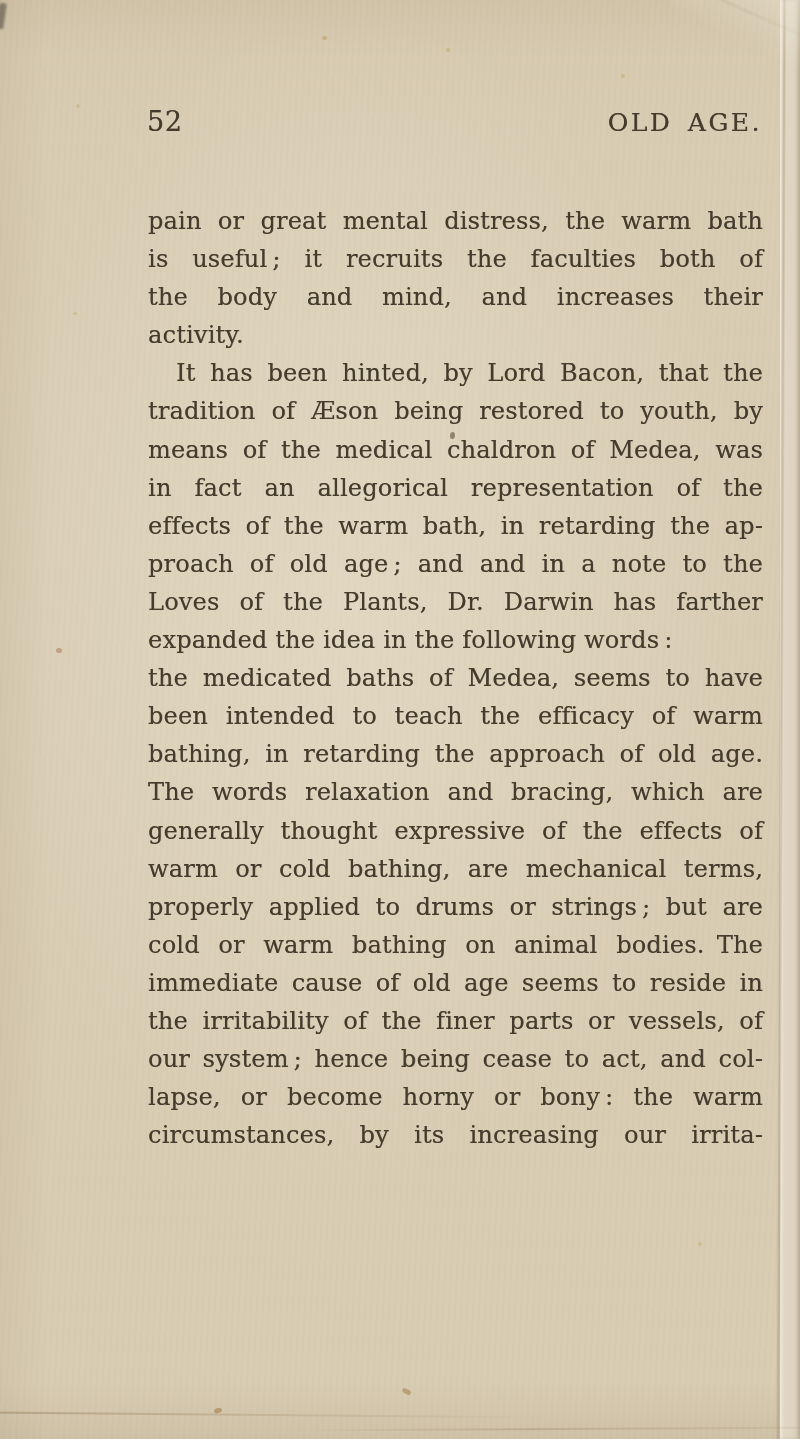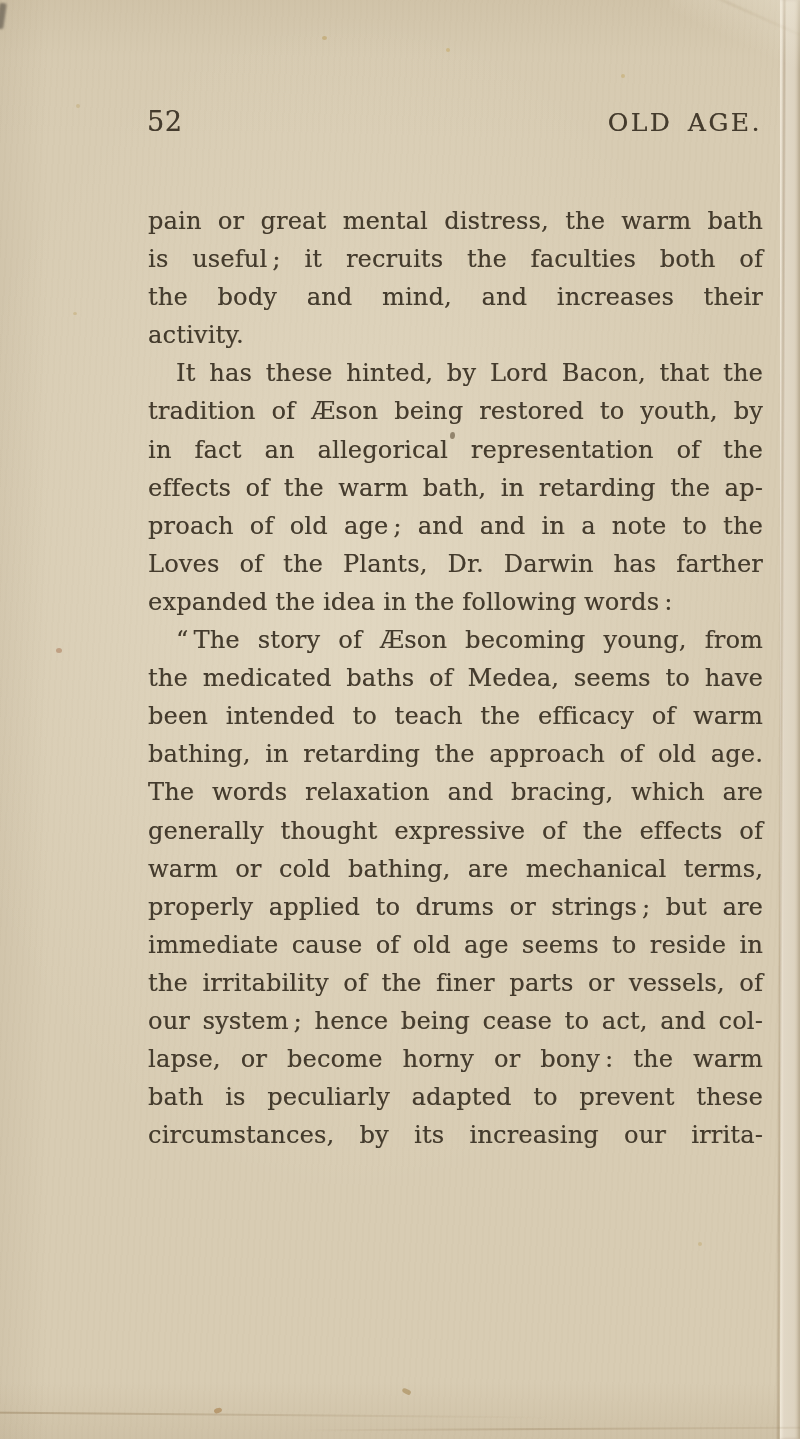--- a/index.html
+++ b/index.html
@@ -116,36 +116,36 @@
   <header class="running-head">
     <span class="page-number">52</span>
     <span class="running-title">OLD AGE.</span>
   </header>
 
   <main class="text-block" id="text-block">
       <div class="line"><span>pain or great mental distress, the warm bath</span></div>
       <div class="line"><span>is useful ; it recruits the faculties both of</span></div>
       <div class="line"><span>the body and mind, and increases their</span></div>
       <div class="line end"><span>activity.</span></div>
-      <div class="line indent"><span>It has these hinted, by Lord Bacon, that the</span></div>
+      <div class="line indent"><span>It has been hinted, by Lord Bacon, that the</span></div>
       <div class="line"><span>tradition of </span><span class="it">Æson</span><span> being restored to youth, by</span></div>
+      <div class="line"><span>means of the medical chaldron of </span><span class="it">Medea</span><span>, was</span></div>
       <div class="line"><span>in fact an allegorical representation of the</span></div>
       <div class="line"><span>effects of the warm bath, in retarding the ap-</span></div>
       <div class="line"><span>proach of old age ; and and in a note to the</span></div>
       <div class="line"><span>Loves of the Plants, Dr. Darwin has farther</span></div>
       <div class="line end"><span>expanded the idea in the following words :</span></div>
-      <div class="line indent"><span>“ The story of Æson becoming young, from</span></div>
       <div class="line"><span>the medicated baths of Medea, seems to have</span></div>
       <div class="line"><span>been intended to teach the efficacy of warm</span></div>
       <div class="line"><span>bathing, in retarding the approach of old age.</span></div>
       <div class="line"><span>The words </span><span class="it">relaxation</span><span> and </span><span class="it">bracing</span><span>, which are</span></div>
       <div class="line"><span>generally thought expressive of the effects of</span></div>
       <div class="line"><span>warm or cold bathing, are mechanical terms,</span></div>
       <div class="line"><span>properly applied to drums or strings ; but are</span></div>
+      <div class="line"><span>cold or warm bathing on animal bodies. The</span></div>
       <div class="line"><span>immediate cause of old age seems to reside in</span></div>
       <div class="line"><span>the irritability of the finer parts or vessels, of</span></div>
       <div class="line"><span>our system ; hence being cease to act, and col-</span></div>
       <div class="line"><span>lapse, or become horny or bony : the warm</span></div>
-      <div class="line"><span>bath is peculiarly adapted to prevent these</span></div>
       <div class="line"><span>circumstances, by its increasing our irrita-</span></div>
     </main>
 
 </div>
 
 </body></html>

